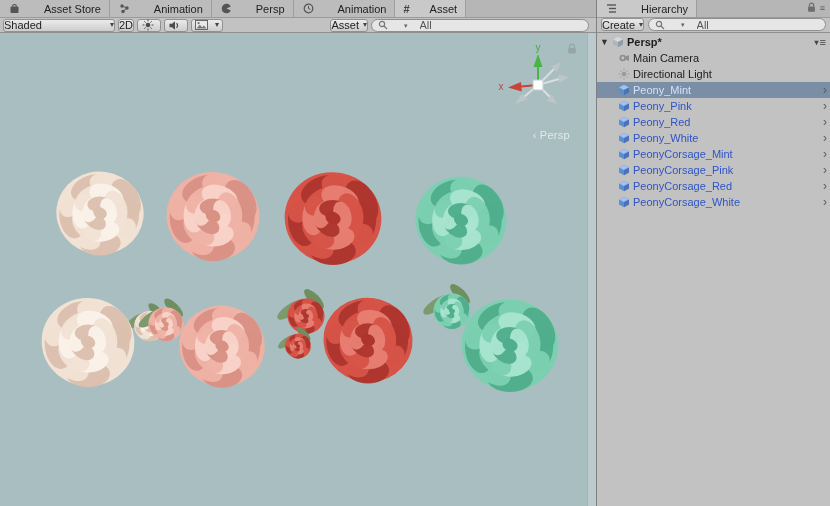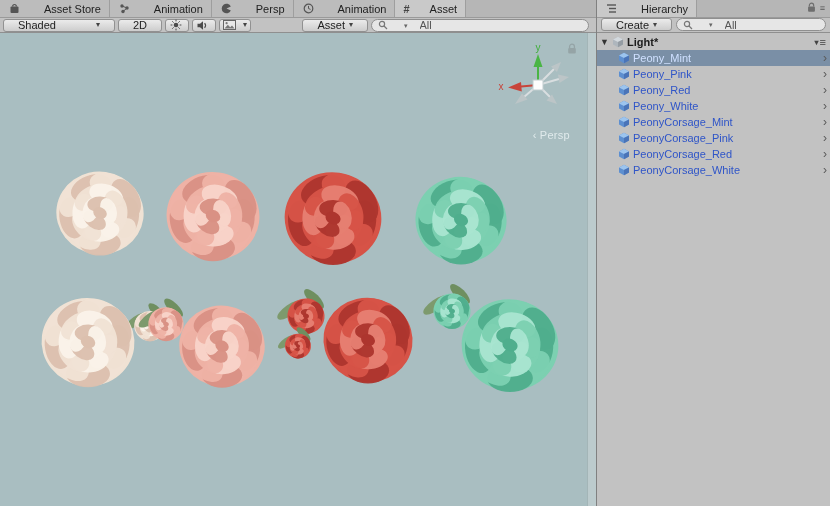--- a/index.html
+++ b/index.html
@@ -8,21 +8,21 @@
 .app{display:flex;width:830px;height:506px}
 .panel-left{width:597px;flex:none;border-right:1px solid #808080;display:flex;flex-direction:column}
 .panel-right{flex:1;display:flex;flex-direction:column;background:#c2c2c2}
 .tabbar{height:18px;flex:none;background:#b6b6b6;display:flex;align-items:stretch;border-bottom:1px solid #9a9a9a}
 .tab{display:flex;align-items:center;gap:20px;padding:0 8px;border-right:1px solid #9e9e9e;background:#bcbcbc;color:#222;cursor:default;white-space:nowrap}
 .tab.active{background:#c9c9c9}
 .tab .glyph{font-weight:bold;color:#444}
 .tb-spacer{flex:1}
 .tb-right{display:flex;align-items:center;gap:4px;padding:0 5px}
 .toolbar{height:15px;flex:none;background:#c2c2c2;display:flex;align-items:center;gap:3px;padding:0 3px;border-bottom:1px solid #8f8f8f}
-.ctl{height:13px;display:inline-flex;align-items:center;gap:4px;padding:0 14px;background:linear-gradient(#ebebeb,#cdcdcd);border:1px solid #919191;border-radius:3px;color:#222;white-space:nowrap}
+.ctl{height:13px;display:inline-flex;align-items:center;gap:4px;padding:0 0;background:linear-gradient(#ebebeb,#cdcdcd);border:1px solid #919191;border-radius:3px;color:#222;white-space:nowrap}
 .ctl .caret{font-size:8px;color:#444;line-height:1}
 .dd-shaded{width:112px;justify-content:space-between}
 .iconbtn{padding:0 3px}
 .searchbox{height:13px;display:flex;align-items:center;gap:12px;background:#e6e6e6;border:1px solid #8f8f8f;border-radius:8px;padding:0 6px 0 4px;color:#666}
 .searchbox .caret{font-size:7px;color:#666;line-height:1}
 .searchbox input{border:none;outline:none;background:transparent;font:11px "Liberation Sans",sans-serif;color:#555;width:100%;padding:0}
 .scene-search{width:218px;margin-right:4px}
 .push-right{margin-left:auto}
 .viewport{position:relative;flex:1;background:#a9bec1;overflow:hidden}
 .viewport svg.canvas{position:absolute;left:0;top:0}
@@ -562,28 +562,56 @@
 
       <div class="trow scene">
         <span class="fold">▼</span>
         <span class="ticon">
           <svg width="12" height="12" viewBox="0 0 12 12">
               <path d="M6 0.8 11 3.4 11 8.6 6 11.2 1 8.6 1 3.4Z" fill="#aeb6bd"></path>
               <path d="M6 0.8 11 3.4 6 6 1 3.4Z" fill="#d3d9de"></path>
               <path d="M6 6 11 3.4 11 8.6 6 11.2Z" fill="#949ca3"></path>
             </svg>
         </span>
-        <span class="tlabel">Light*</span>
+        <span class="tlabel">Persp*</span>
         <span class="scene-menu">
           <span class="caret">▾</span>
           <span>≡</span>
         </span>
       </div>
 
-
+      <div class="trow">
+        <span class="ticon">
+          <svg width="12" height="12" viewBox="0 0 12 12">
+              <circle cx="4.8" cy="6" r="3.3" fill="#8f8f8f"></circle>
+              <circle cx="4.8" cy="6" r="1.4" fill="#c6c6c6"></circle>
+              <path d="M7.6 4.6 11 3 11 9 7.6 7.4Z" fill="#8f8f8f"></path>
+            </svg>
+        </span>
+        <span class="tlabel">Main Camera</span>
+      </div>
+
+      <div class="trow">
+        <span class="ticon">
+          <svg width="12" height="12" viewBox="0 0 12 12">
+              <circle cx="6" cy="6" r="2.3" fill="#9a9a9a"></circle>
+              <g stroke="#9a9a9a" stroke-width="1">
+                <line x1="6" y1="0.6" x2="6" y2="2.4"></line>
+                <line x1="6" y1="9.6" x2="6" y2="11.4"></line>
+                <line x1="0.6" y1="6" x2="2.4" y2="6"></line>
+                <line x1="9.6" y1="6" x2="11.4" y2="6"></line>
+                <line x1="2.3" y1="2.3" x2="3.6" y2="3.6"></line>
+                <line x1="8.4" y1="8.4" x2="9.7" y2="9.7"></line>
+                <line x1="2.3" y1="9.7" x2="3.6" y2="8.4"></line>
+                <line x1="8.4" y1="3.6" x2="9.7" y2="2.3"></line>
+              </g>
+            </svg>
+        </span>
+        <span class="tlabel">Directional Light</span>
+      </div>
 
       <div class="trow selected">
         <span class="ticon">
           <svg width="12" height="12" viewBox="0 0 12 12">
               <path d="M6 0.8 11 3.4 11 8.6 6 11.2 1 8.6 1 3.4Z" fill="#5d8fd0"></path>
               <path d="M6 0.8 11 3.4 6 6 1 3.4Z" fill="#9cc4ee"></path>
               <path d="M6 6 11 3.4 11 8.6 6 11.2Z" fill="#4a74b8"></path>
             </svg>
         </span>
         <span class="tlabel prefab">Peony_Mint</span>

